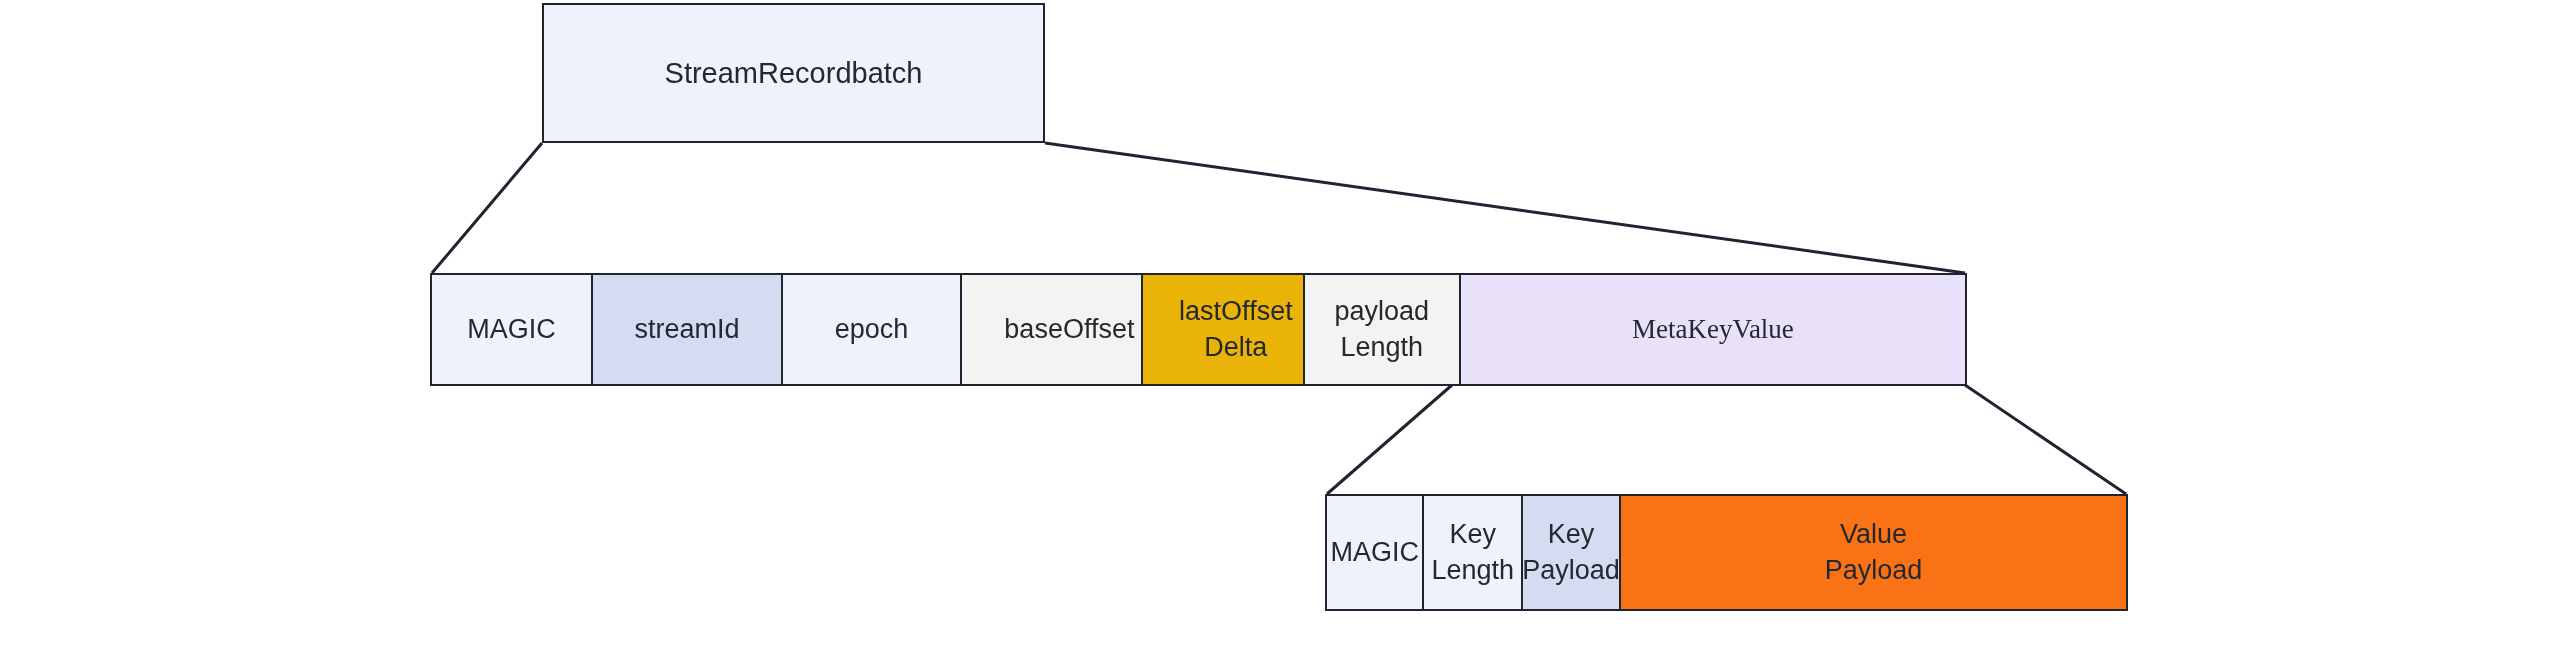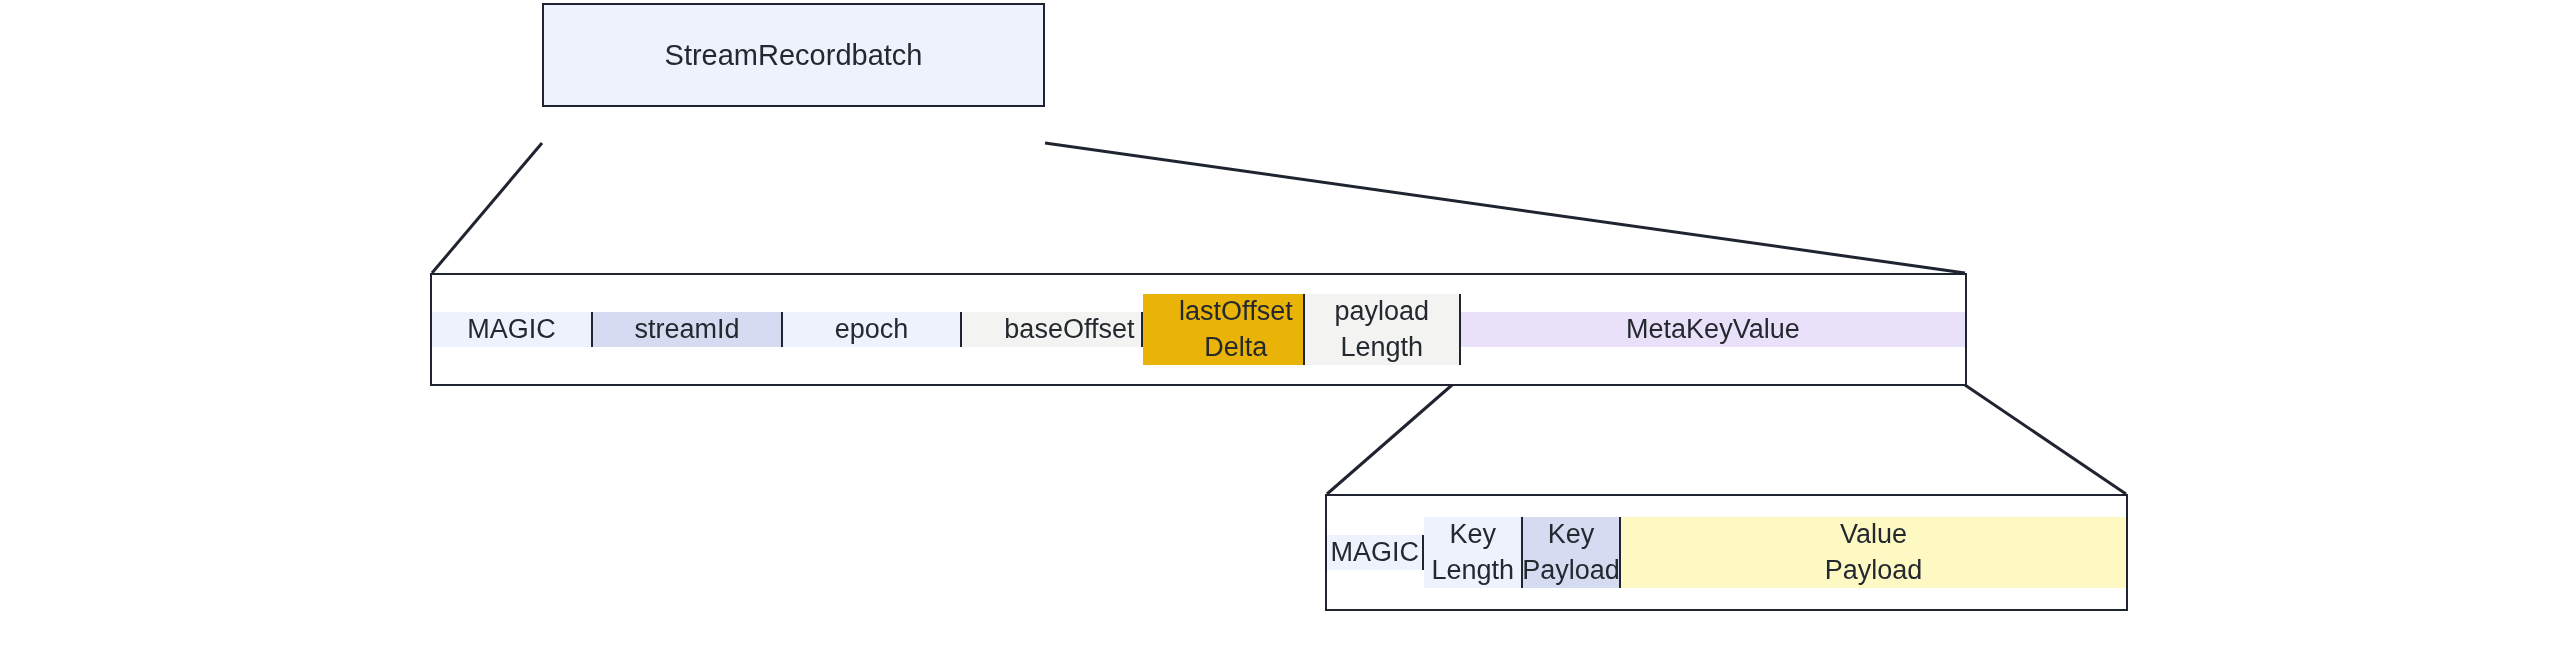--- a/index.html
+++ b/index.html
@@ -40,21 +40,20 @@
     white-space: pre-line;
   }
   .node-root {
     font-size: 29px;
   }
   .row {
     position: absolute;
     box-sizing: border-box;
     display: flex;
     border: 2.5px solid #1f2430;
-    align-items: center;
   }
   .cell {
     box-sizing: border-box;
     display: flex;
     align-items: center;
     justify-content: center;
     text-align: center;
     font-size: 27px;
     color: #24292f;
     line-height: 1.3;
@@ -70,39 +69,39 @@
 
 <div id="canvas" style="background: rgb(255, 255, 255);">
 
   <svg id="edges" viewBox="0 0 2560 648" width="2560" height="648">
       <line x1="542" y1="143" x2="432" y2="273" stroke="#1f2430" stroke-width="3"></line>
       <line x1="1045" y1="143" x2="1965" y2="273" stroke="#1f2430" stroke-width="3"></line>
       <line x1="1452" y1="385" x2="1327" y2="494" stroke="#1f2430" stroke-width="3"></line>
       <line x1="1965" y1="385" x2="2126" y2="494" stroke="#1f2430" stroke-width="3"></line>
     </svg>
 
-  <div class="node node-root" style="left: 542px; top: 3px; width: 503px; height: 104px; background: rgb(237, 242, 252); border-color: rgb(31, 36, 48); color: rgb(36, 41, 47);">
+  <div class="node node-root" style="left: 542px; top: 3px; width: 503px; height: 140px; background: rgb(237, 242, 252); border-color: rgb(31, 36, 48); color: rgb(36, 41, 47);">
     <span>StreamRecordbatch</span>
   </div>
 
   <div class="row" id="record-row" style="left: 430px; top: 273px; width: 1537px; height: 113px; border-color: rgb(31, 36, 48);">
       <div class="cell" style="width: 165px; background: rgb(237, 242, 252); border-right-color: rgb(31, 36, 48); color: rgb(36, 41, 47);"><span>MAGIC</span></div>
       <div class="cell" style="width: 195px; background: rgb(213, 220, 242); border-right-color: rgb(31, 36, 48); color: rgb(36, 41, 47);"><span>streamId</span></div>
       <div class="cell" style="width: 183px; background: rgb(237, 242, 252); border-right-color: rgb(31, 36, 48); color: rgb(36, 41, 47);"><span>epoch</span></div>
       <div class="cell" style="width: 185px; background: rgb(243, 243, 241); border-right-color: rgb(31, 36, 48); color: rgb(36, 41, 47); padding-left: 36px;"><span>baseOffset</span></div>
       <div class="cell" style="width: 165px; background: #eab308; border-right-color: rgb(31, 36, 48); color: rgb(36, 41, 47); padding-left: 26px;"><span>lastOffset
 Delta</span></div>
       <div class="cell" style="width: 160px; background: rgb(243, 243, 241); border-right-color: rgb(31, 36, 48); color: rgb(36, 41, 47);"><span>payload
 Length</span></div>
-      <div class="cell" style="width: 517px; background: rgb(233, 225, 250); border-right-color: rgb(31, 36, 48); color: rgb(36, 41, 47);"><span>MetaKeyValue</span></div>
+      <div class="cell" style="width: 517px; background: rgb(233, 225, 250); border-right-color: rgb(31, 36, 48); color: rgb(36, 41, 47); font-family: Liberation Serif, serif;"><span>MetaKeyValue</span></div>
     </div>
 
   <div class="row" id="meta-row" style="left: 1325px; top: 494px; width: 803px; height: 117px; border-color: rgb(31, 36, 48);">
       <div class="cell" style="width: 98px; background: rgb(237, 242, 252); border-right-color: rgb(31, 36, 48); color: rgb(36, 41, 47);"><span>MAGIC</span></div>
       <div class="cell" style="width: 99px; background: rgb(237, 242, 252); border-right-color: rgb(31, 36, 48); color: rgb(36, 41, 47);"><span>Key
 Length</span></div>
       <div class="cell" style="width: 98px; background: rgb(213, 220, 242); border-right-color: rgb(31, 36, 48); color: rgb(36, 41, 47);"><span>Key
 Payload</span></div>
-      <div class="cell" style="width: 508px; background: #fef9c3; border-right-color: rgb(31, 36, 48); color: rgb(36, 41, 47);"><span>Value
+      <div class="cell" style="width: 508px; background: #f97316; border-right-color: rgb(31, 36, 48); color: rgb(36, 41, 47);"><span>Value
 Payload</span></div>
     </div>
 
 </div>
 
 </body></html>

